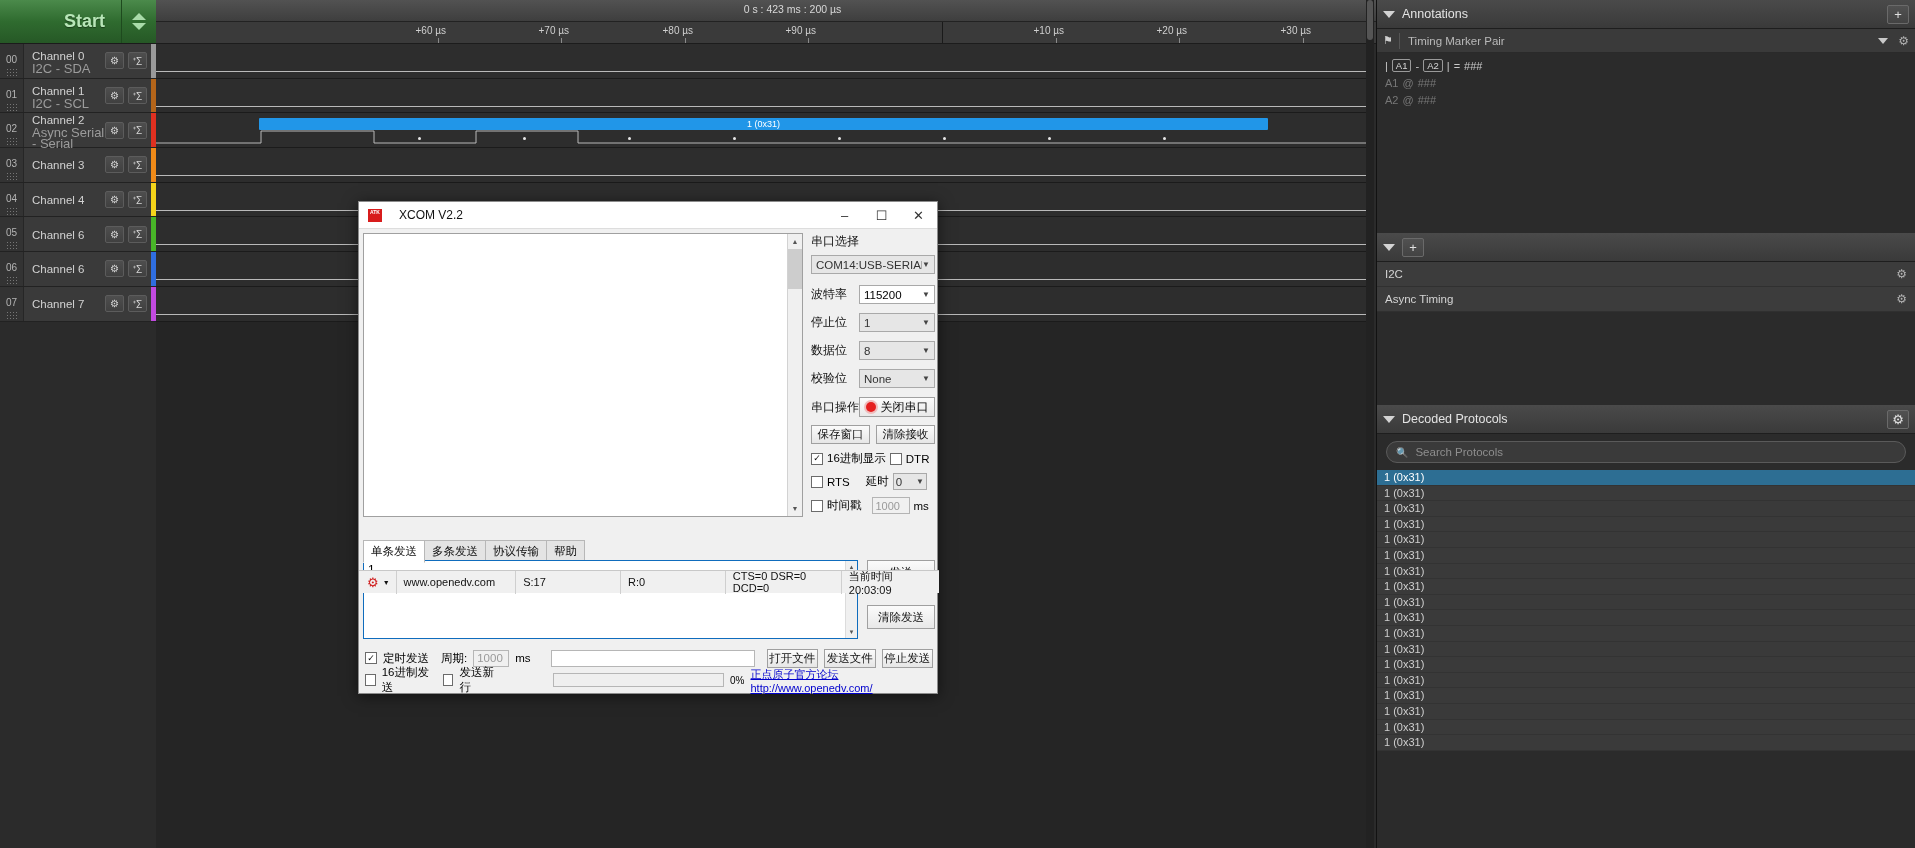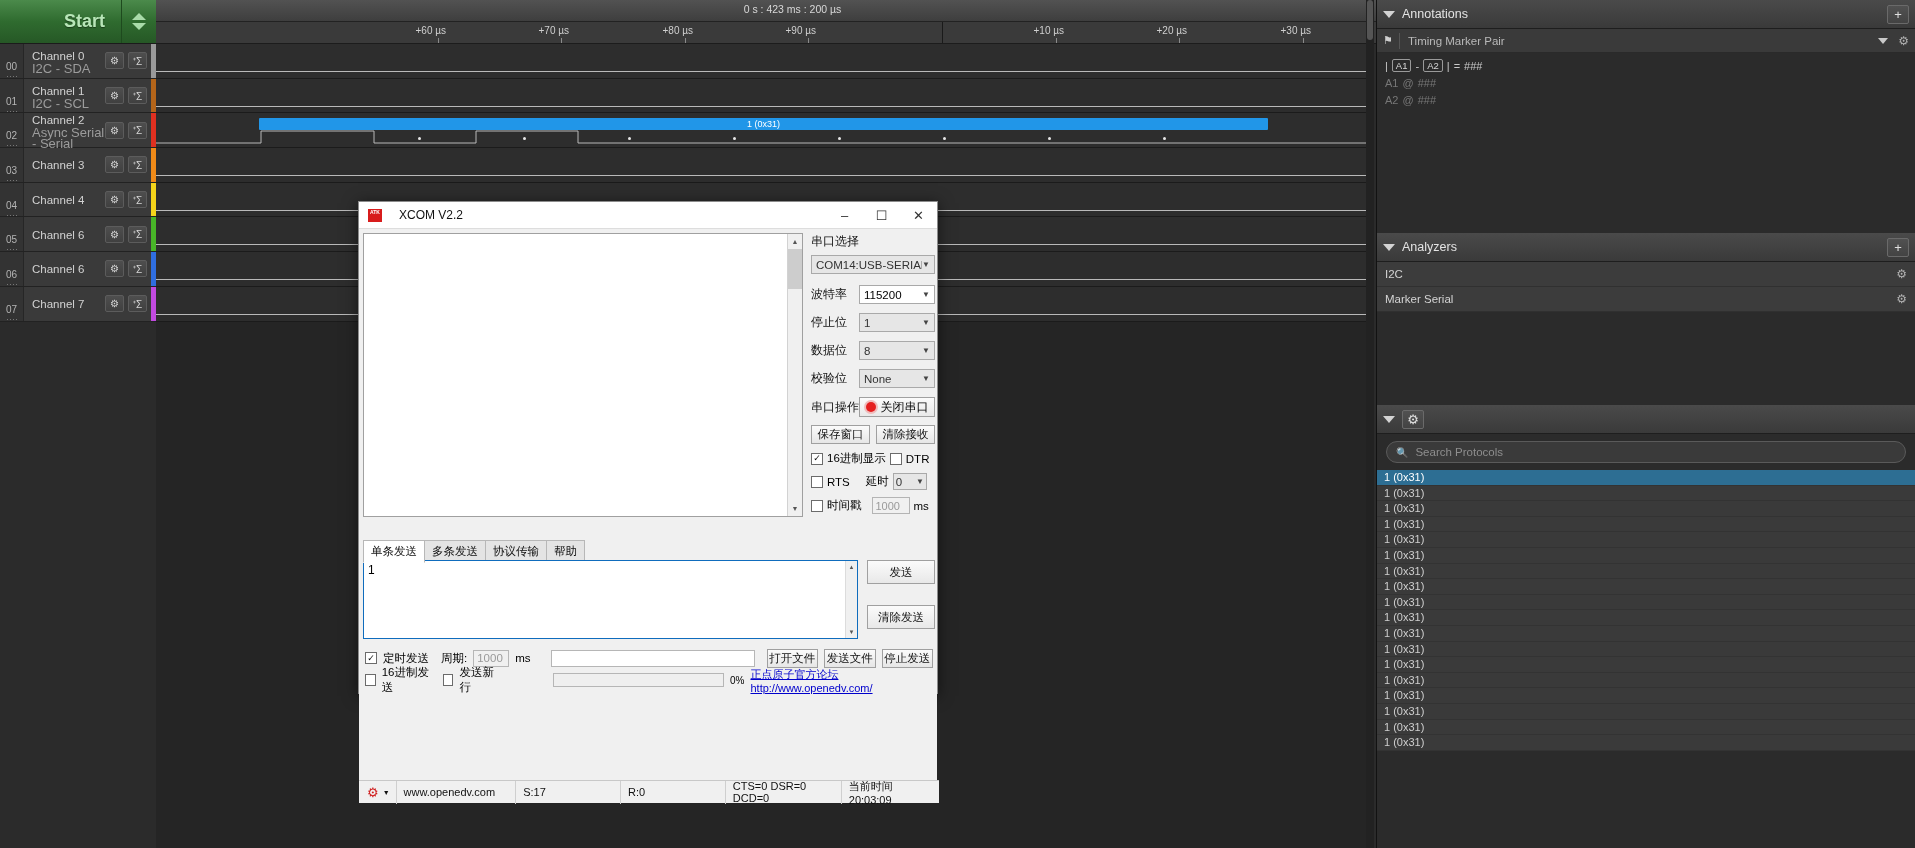--- a/index.html
+++ b/index.html
@@ -29,21 +29,21 @@
   .tri-up { width: 0; height: 0; border-left: 7px solid transparent; border-right: 7px solid transparent; border-bottom: 7px solid #a9dba9; }
   .tri-dn { width: 0; height: 0; border-left: 7px solid transparent; border-right: 7px solid transparent; border-top: 7px solid #a9dba9; }
 
   .chan-rows { position: absolute; top: 44px; left: 0; width: 156px; }
   .chan-row {
     position: relative; display: flex; height: 34.7px;
     background: #3a3a3a; border-bottom: 1px solid #222;
   }
   .chan-num {
     width: 24px; background: #333; border-right: 1px solid #262626;
-    display: flex; flex-direction: column; align-items: center; padding-top: 17px;
+    display: flex; flex-direction: column; align-items: center; padding-top: 10px;
     color: #b5b5b5; font-size: 10px;
   }
   .grip { margin-top: 3px; width: 12px; height: 8px;
     background-image: radial-gradient(#8e8e8e 0.8px, transparent 0.9px);
     background-size: 3px 3px; opacity: .75; }
   .chan-body { flex: 1; padding-left: 8px; padding-top: 2px; display: flex; flex-direction: column; justify-content: center; }
   .chan-title { color: #d2d2d2; font-size: 11.5px; line-height: 13px; }
   .chan-sub { color: #9c9c9c; font-size: 13px; line-height: 11px; }
   .chan-btns { display: flex; align-items: center; gap: 4px; padding-right: 4px; }
   .mini-btn {
@@ -128,21 +128,21 @@
     position: absolute; left: 358px; top: 201px; width: 580px; height: 493px;
     background: #f0f0f0; border: 1px solid #8c8c8c; box-shadow: 0 2px 14px rgba(0,0,0,.55);
     font-size: 12px; color: #000;
   }
   .dlg-title { height: 27px; background: #fff; display: flex; align-items: center; padding-left: 9px; border-bottom: 1px solid #ddd; gap: 10px; }
   .dlg-logo { width: 14px; height: 13px; background: #d81c1c; color: #fff; font-size: 5px; line-height: 6px; text-align: center; font-weight: bold; margin-right: 7px; font-family: "Liberation Sans", sans-serif; }
   .dlg-title span.t { font-size: 12px; color: #111; }
   .dlg-ctrls { margin-left: auto; display: flex; }
   .dlg-ctrl { width: 37px; height: 27px; display: flex; align-items: center; justify-content: center; color: #333; font-size: 13px; }
 
-  .dlg-body { position: relative; height: 574px; background: #f0f0f0; }
+  .dlg-body { position: relative; height: 364px; background: #f0f0f0; }
 
   .recv-box { position: absolute; left: 4px; top: 4px; width: 440px; height: 284px; background: #fff; border: 1px solid #a0a0a0; }
   .recv-scroll { position: absolute; right: 0; top: 0; width: 15px; bottom: 0; background: #f0f0f0; border-left: 1px solid #d2d2d2; }
   .rs-arrow { height: 15px; display: flex; align-items: center; justify-content: center; font-size: 7px; color: #555; background: #f0f0f0; }
   .rs-thumb { position: absolute; top: 15px; left: 0; right: 0; height: 40px; background: #cdcdcd; }
 
   .settings { position: absolute; left: 452px; top: 4px; width: 124px; }
   .set-title { font-size: 12px; color: #111; margin-bottom: 5px; }
   .combo {
     height: 19px; border: 1px solid #a9a9a9; background: #fff;
@@ -421,37 +421,37 @@
       <div class="marker-line dim">
         <span>A2</span>
         <span>@</span>
         <span>###</span>
       </div>
     </div>
     <div class="filler" style="height:120px"></div>
 
     <div class="sec-header">
       <div class="caret"></div>
-      <div class="sec-title">Analyzers</div>
       <div class="sq-btn">+</div>
     </div>
     <div id="analyzer-list">
         <div class="list-item">
           <span class="nm">I2C</span>
           <span class="gear-ic">⚙</span>
         </div>
         <div class="list-item">
-          <span class="nm">Marker Serial</span>
+          <span class="nm">Async Timing</span>
           <span class="gear-ic">⚙</span>
         </div>
       </div>
     <div class="filler" style="height:93px"></div>
 
     <div class="sec-header">
       <div class="caret"></div>
+      <div class="sec-title">Decoded Protocols</div>
       <div class="sq-btn">⚙</div>
     </div>
     <div class="search-wrap">
       <div class="search-box">
         <span class="mag">🔍</span>
         <span class="ph">Search Protocols</span>
       </div>
     </div>
     <div id="proto-list">
         <div class="proto-item sel">1 (0x31)</div>

